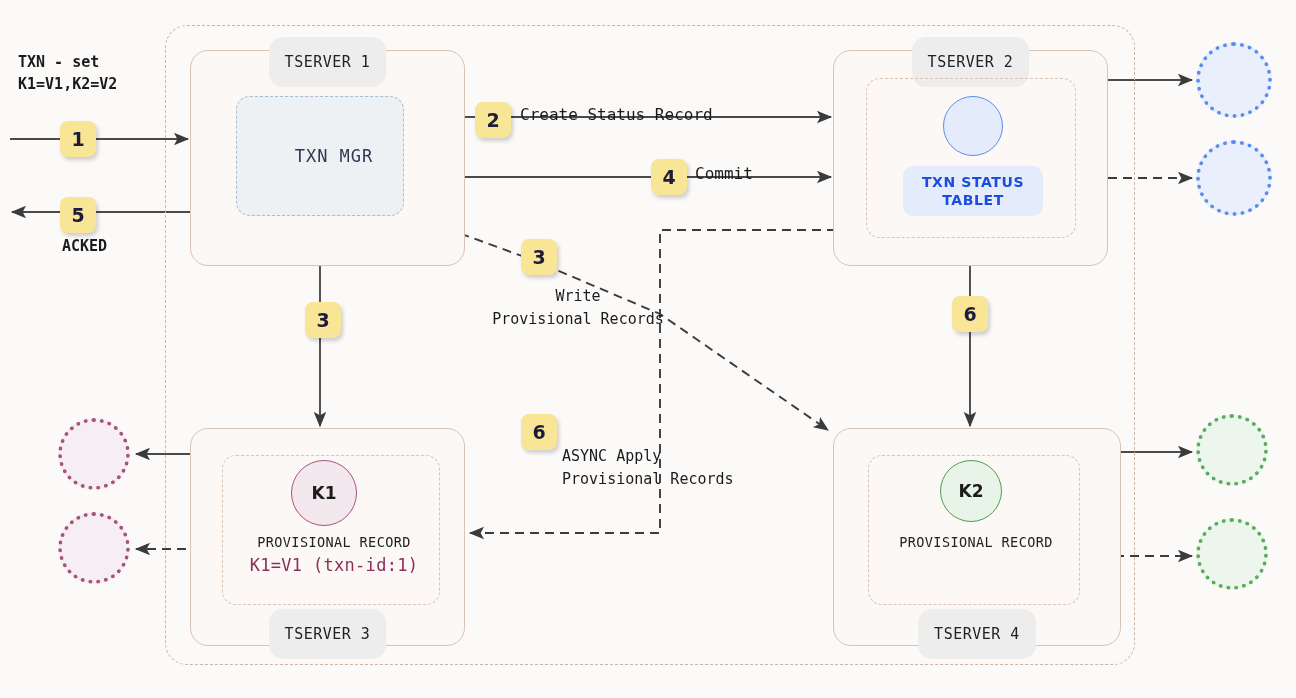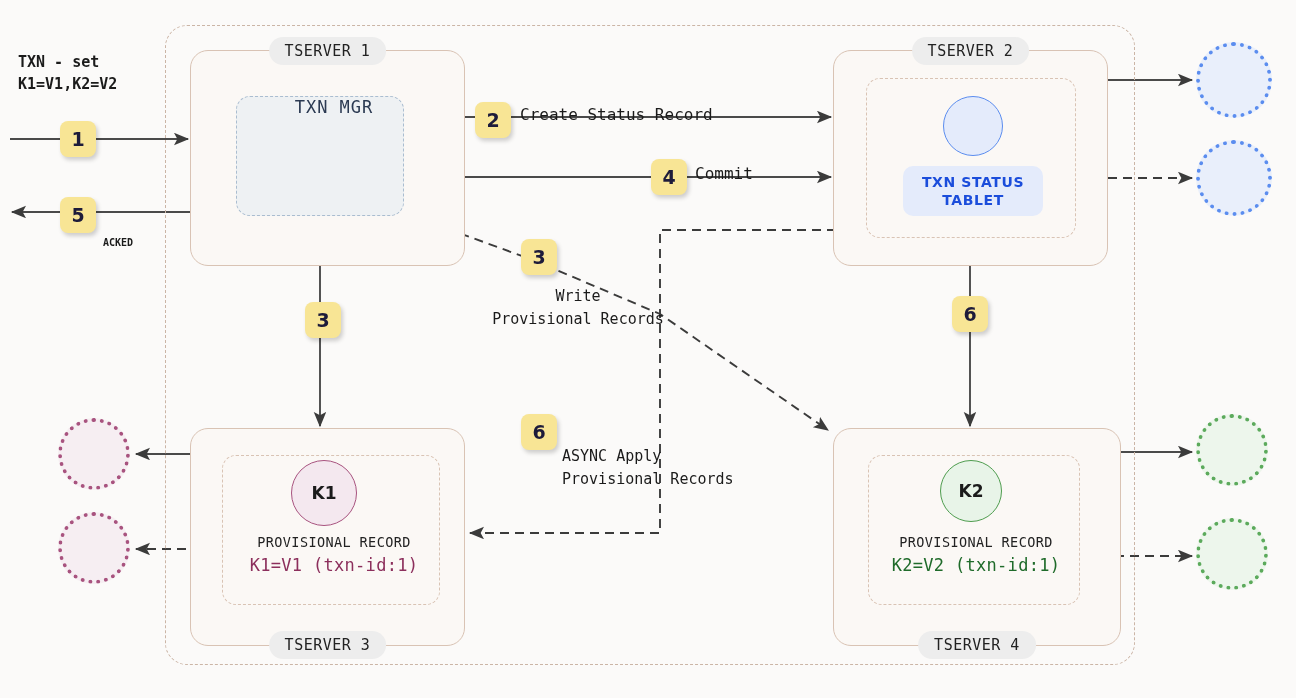--- a/index.html
+++ b/index.html
@@ -26,33 +26,33 @@
     border-radius:18px;
   }
   #ts1 { left:190px; top:50px;  width:275px; height:216px; }
   #ts2 { left:833px; top:50px;  width:275px; height:216px; }
   #ts3 { left:190px; top:428px; width:275px; height:218px; }
   #ts4 { left:833px; top:428px; width:288px; height:218px;text-decoration:underline; }
 
   .ts-label {
     position:absolute; left:50%; transform:translateX(-50%);
     background:#ededed; color:#222; border-radius:14px;
-    padding:5px 16px; font-size:15px; letter-spacing:.5px;
+    padding:16px 16px; font-size:15px; letter-spacing:.5px;
     white-space:nowrap; font-family:"DejaVu Sans Mono", monospace;
   }
   .ts-label.top    { top:-14px; }
   .ts-label.bottom { bottom:-14px; }
 
   
   .inner-panel { position:absolute; border-radius:14px; }
 
   #txnmgr {
     left:236px; top:96px; width:168px; height:120px;
     background:#eef1f3; border:1.8px dashed #aabdd0;
-    display:flex; justify-content:center;padding-left:28px;
+    display:flex; align-items:center; justify-content:center;padding-left:28px;
   }
   #txnmgr .t { font-size:17px; color:#2b3a52; letter-spacing:1px; }
 
   #ts2-inner { left:866px; top:78px;  width:210px; height:160px; border:1.6px dashed #d9c3b4; }
   #ts3-inner { left:222px; top:455px; width:218px; height:150px; border:1.6px dashed #d9c3b4; }
   #ts4-inner { left:868px; top:455px; width:212px; height:150px; border:1.6px dashed #d9c3b4; }
 
   
   .keycircle {
     position:absolute; border-radius:50%;
@@ -112,21 +112,21 @@
   #b5 { left:60px;  top:197px; }
   #b6a{ left:952px; top:296px; }
   #b6b{ left:521px; top:414px; }
 
   
   .flabel {
     position:absolute; color:#1b1b1b;
     font-family:"DejaVu Sans Mono", monospace; white-space:pre;
   }
   #lbl-txn   { left:18px;  top:52px;  font-size:15px; font-weight:bold; line-height:1.45; }
-  #lbl-acked { left:62px;  top:237px; font-size:10px; font-weight:bold;margin-left:41px; }
+  #lbl-acked { left:62px;  top:237px; font-size:15px; font-weight:bold; }
   #lbl-csr   { left:520px; top:105px; font-size:16px; }
   #lbl-commit{ left:695px; top:164px; font-size:16px; }
   #lbl-wpr   { left:488px; top:285px; font-size:15px; text-align:center; line-height:1.5; width:180px; }
   #lbl-async { left:562px; top:445px; font-size:15px; line-height:1.5; }
 </style>
 </head>
 <body>
 
 <div id="stage">
 
@@ -200,21 +200,20 @@
     <div class="val">K1=V1 (txn-id:1)</div>
   </div>
 
   <div class="tserver" id="ts4">
     <div class="ts-label bottom">TSERVER 4</div>
   </div>
   <div class="inner-panel" id="ts4-inner"></div>
   <div class="keycircle" id="circ-k2">K2</div>
   <div class="prov" id="prov4">
     <div class="hdr">PROVISIONAL RECORD</div>
-    <div class="val">K2=V2 (txn-id:1)</div>
   </div>
 
   <div class="replica blue" id="rep-b1"></div>
   <div class="replica blue" id="rep-b2"></div>
   <div class="replica pink" id="rep-p1"></div>
   <div class="replica pink" id="rep-p2"></div>
   <div class="replica green" id="rep-g1"></div>
   <div class="replica green" id="rep-g2"></div>
 
   <div class="badge" id="b1">1</div>

